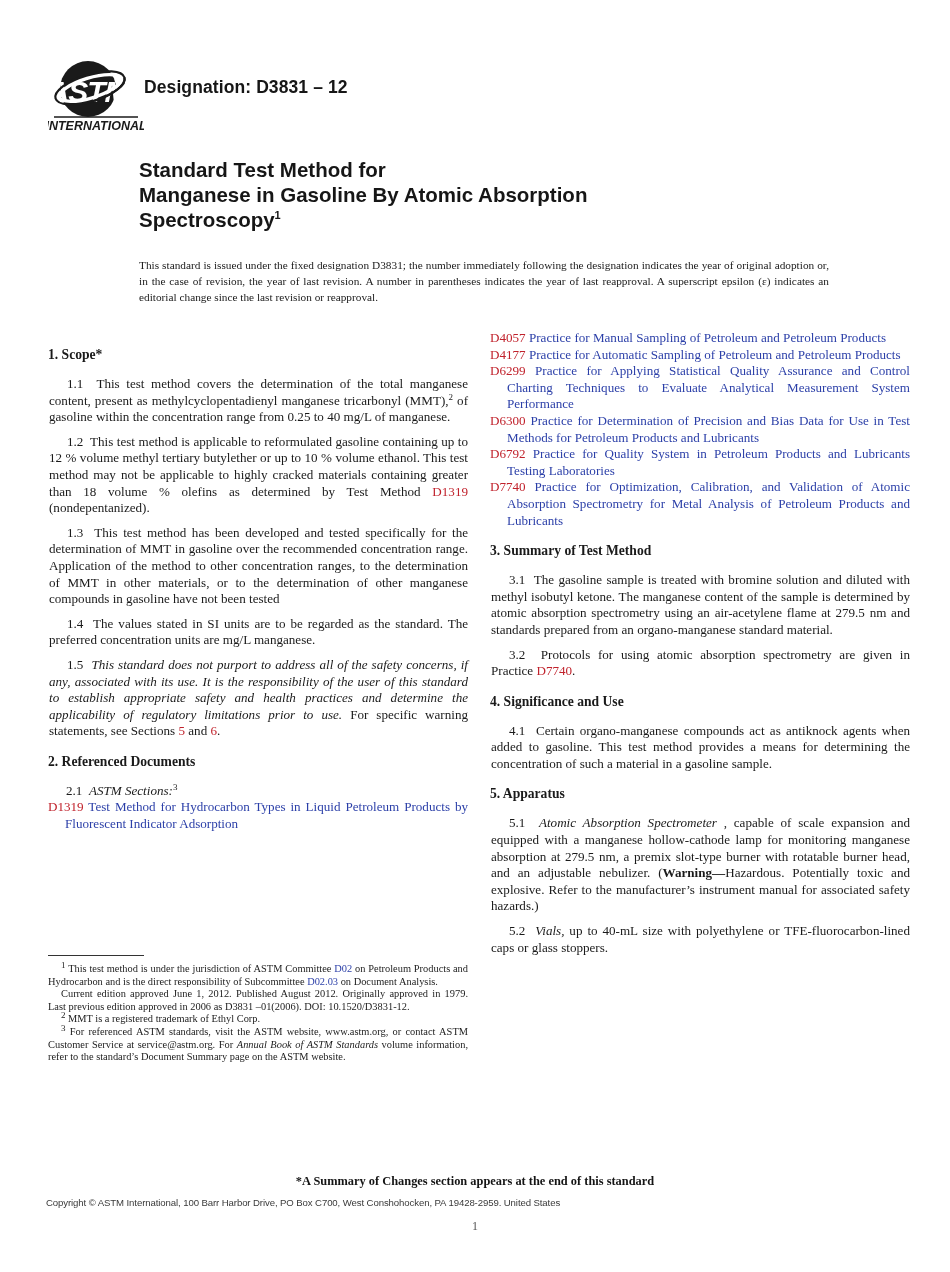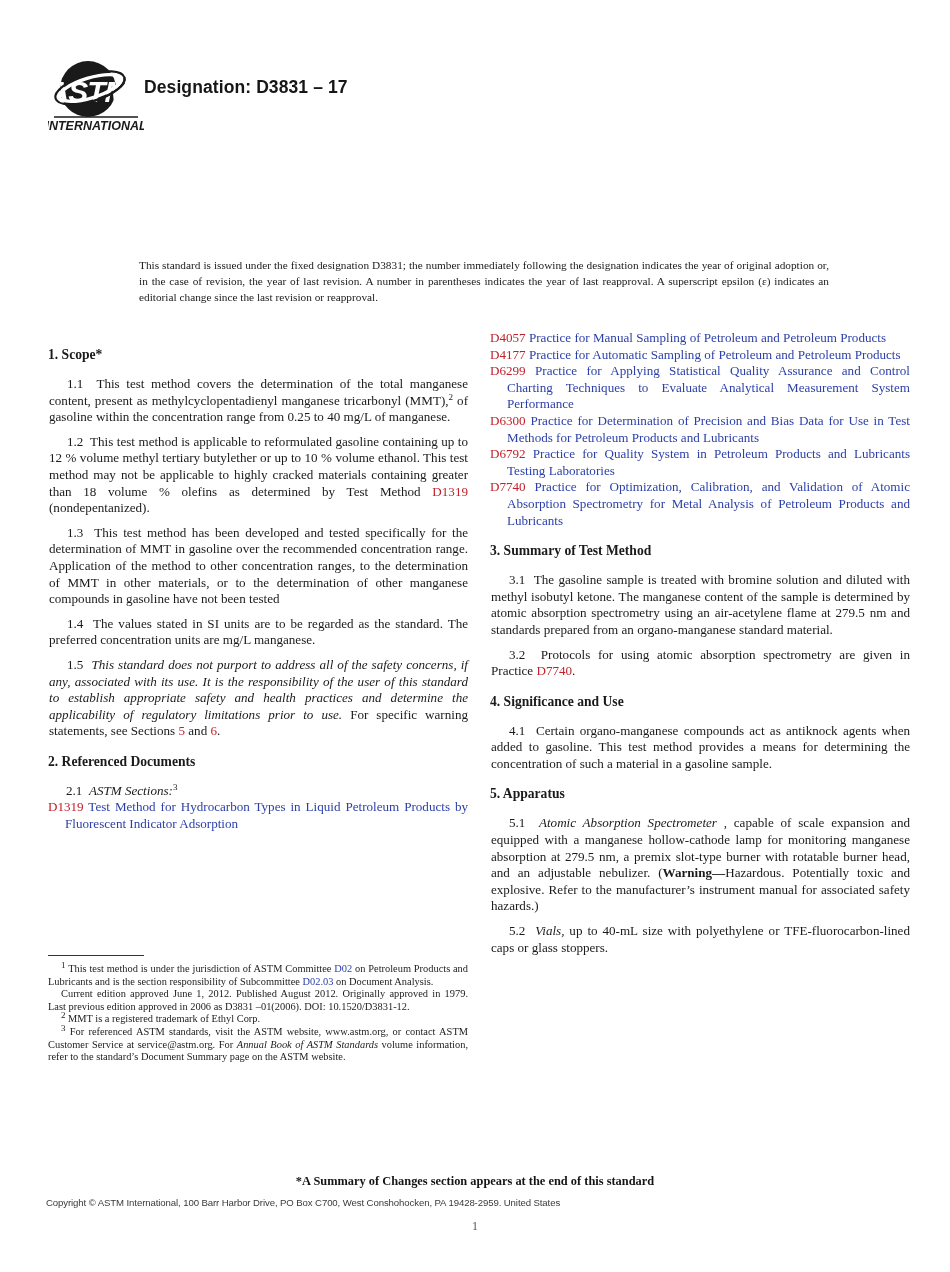--- a/index.html
+++ b/index.html
@@ -200,23 +200,28 @@
           <text x="40" y="44" font-family="Liberation Sans, DejaVu Sans, sans-serif" font-size="30" font-weight="bold" font-style="italic" text-anchor="middle" fill="#ffffff" letter-spacing="-1">ASTM</text>
 
           <ellipse cx="42" cy="30" rx="36" ry="13.5" fill="none" stroke="#1a1a1a" stroke-width="2.2" transform="rotate(-17 42 30)"></ellipse>
           <ellipse cx="42" cy="30" rx="32" ry="10" fill="none" stroke="#ffffff" stroke-width="3.4" transform="rotate(-17 42 30)"></ellipse>
           <ellipse cx="42" cy="30" rx="36" ry="13.5" fill="none" stroke="#1a1a1a" stroke-width="2.2" transform="rotate(-17 42 30)" stroke-dasharray="40 200" stroke-dashoffset="0"></ellipse>
         </g>
         <line x1="6" y1="59" x2="90" y2="59" stroke="#1a1a1a" stroke-width="1.6"></line>
         <text x="48" y="72" font-family="Liberation Sans, DejaVu Sans, sans-serif" font-size="12.5" font-weight="bold" font-style="italic" text-anchor="middle" fill="#1a1a1a">INTERNATIONAL</text>
       </svg>
     </div>
-    <div class="designation">Designation: D3831 – 17</div>
-  </div>
-
+    <div class="designation">Designation: D3831 – 12</div>
+  </div>
+
+  <div class="title-block">
+    <div class="title-line">Standard Test Method for</div>
+    <div class="title-line">Manganese in Gasoline By Atomic Absorption</div>
+    <div class="title-line"><span>Spectroscopy</span><sup>1</sup></div>
+  </div>
 
   <div class="issue">This standard is issued under the fixed designation D3831; the number immediately following the designation indicates the year of original adoption or, in the case of revision, the year of last revision. A number in parentheses indicates the year of last reapproval. A superscript epsilon (ε) indicates an editorial change since the last revision or reapproval.</div>
 
   <div class="col col-left">
 
     <h2 class="sec first">1.  Scope*</h2>
 
     <p class="para"><span>1.1</span>&nbsp; <span>This test method covers the determination of the total manganese content, present as methylcyclopentadienyl manganese tricarbonyl (MMT),</span><sup class="fn">2</sup> <span>of gasoline within the concentration range from 0.25 to 40 mg/L of manganese.</span></p>
 
     <p class="para"><span>1.2</span>&nbsp; <span>This test method is applicable to reformulated gasoline containing up to 12 % volume methyl tertiary butylether or up to 10 % volume ethanol. This test method may not be applicable to highly cracked materials containing greater than 18 volume % olefins as determined by Test Method</span> <span class="red">D1319</span> <span>(nondepentanized).</span></p>
@@ -260,21 +265,21 @@
     <h2 class="sec">5.  Apparatus</h2>
 
     <p class="para"><span>5.1</span>&nbsp; <span class="ital">Atomic Absorption Spectrometer </span><span>, capable of scale expansion and equipped with a manganese hollow-cathode lamp for monitoring manganese absorption at 279.5 nm, a premix slot-type burner with rotatable burner head, and an adjustable nebulizer. (</span><span class="bold">Warning—</span><span>Hazardous. Potentially toxic and explosive. Refer to the manufacturer’s instrument manual for associated safety hazards.)</span></p>
 
     <p class="para"><span>5.2</span>&nbsp; <span class="ital">Vials,</span> <span>up to 40-mL size with polyethylene or TFE-fluorocarbon-lined caps or glass stoppers.</span></p>
   </div>
 
   <div class="footnotes">
     <div class="fn-rule"></div>
 
-    <p><sup class="fn">1</sup> <span>This test method is under the jurisdiction of ASTM Committee</span> <span class="blue">D02</span> <span>on Petroleum Products and Lubricants and is the section responsibility of Subcommittee</span> <span class="blue">D02.03</span> <span>on Document Analysis.</span></p>
+    <p><sup class="fn">1</sup> <span>This test method is under the jurisdiction of ASTM Committee</span> <span class="blue">D02</span> <span>on Petroleum Products and Hydrocarbon and is the direct responsibility of Subcommittee</span> <span class="blue">D02.03</span> <span>on Document Analysis.</span></p>
 
     <p><span>Current edition approved June 1, 2012. Published August 2012. Originally approved in 1979. Last previous edition approved in 2006 as D3831 –01(2006). DOI: 10.1520/D3831-12.</span></p>
 
     <p><sup class="fn">2</sup> <span>MMT is a registered trademark of Ethyl Corp.</span></p>
 
     <p><sup class="fn">3</sup> <span>For referenced ASTM standards, visit the ASTM website, www.astm.org, or contact ASTM Customer Service at service@astm.org. For</span> <span class="ital">Annual Book of ASTM Standards</span> <span>volume information, refer to the standard’s Document Summary page on the ASTM website.</span></p>
   </div>
 
   <div class="summary-note">*A Summary of Changes section appears at the end of this standard</div>
 

